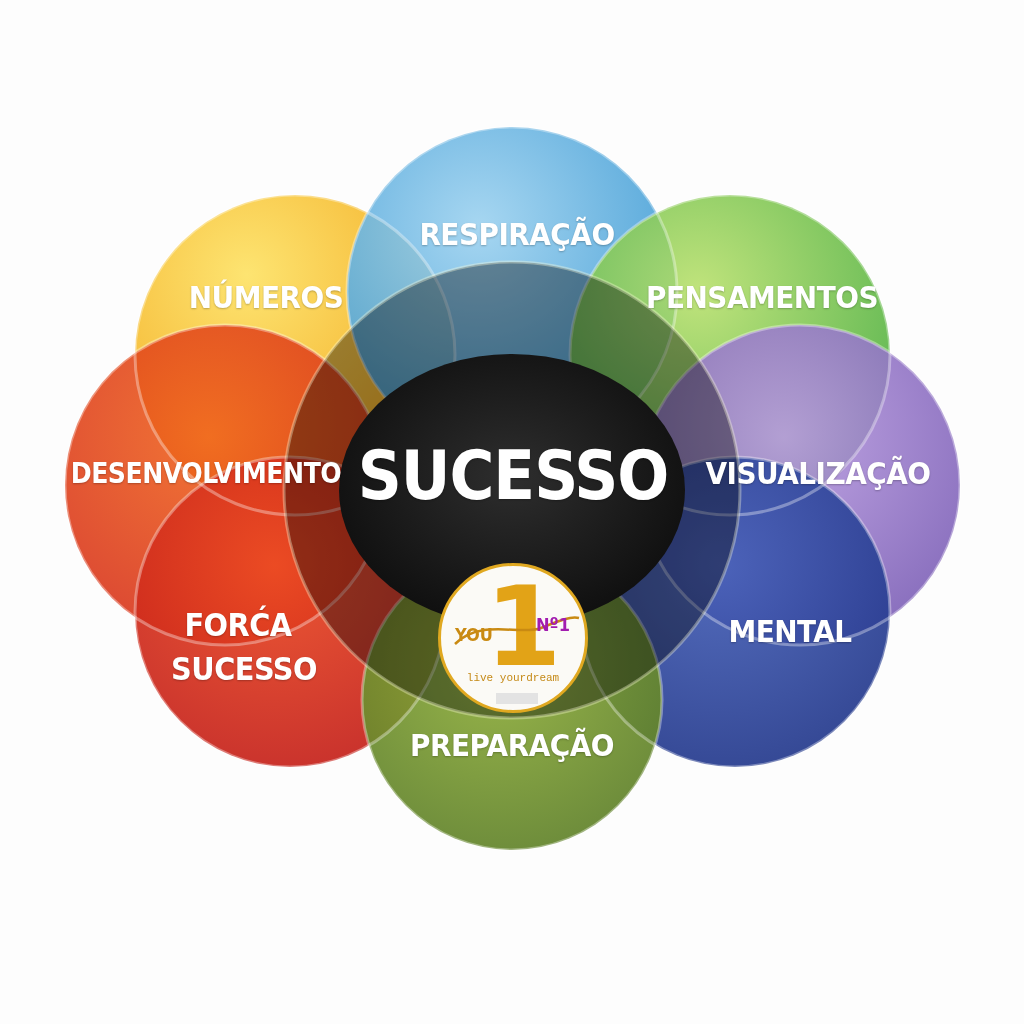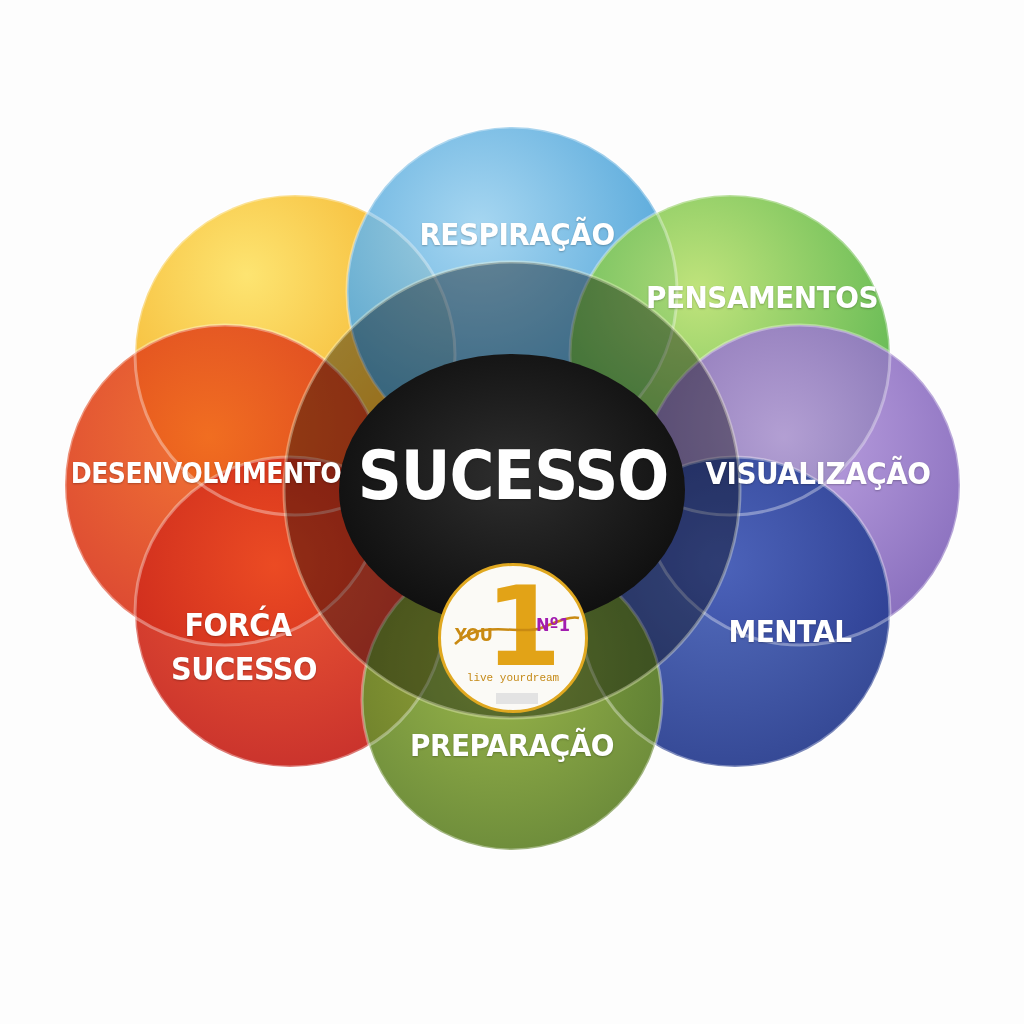--- a/index.html
+++ b/index.html
@@ -94,20 +94,21 @@
   <div class="label center-label" style="left:513px;top:476px;">SUCESSO</div>
 
   <div class="label" style="left:517px;top:235px;font-size:31px;">RESPIRAÇÃO</div>
   <div class="label" style="left:762px;top:298px;font-size:31px;">PENSAMENTOS</div>
   <div class="label" style="left:818px;top:474px;font-size:31px;">VISUALIZAÇÃO</div>
   <div class="label" style="left:790px;top:632px;font-size:31px;">MENTAL</div>
   <div class="label" style="left:512px;top:746px;font-size:31px;">PREPARAÇÃO</div>
   <div class="label" style="left:238px;top:625px;font-size:32px;">FORĆA</div>
   <div class="label" style="left:244px;top:669px;font-size:32px;">SUCESSO</div>
   <div class="label" style="left:206px;top:474px;font-size:28px;">DESENVOLVIMENTO</div>
+  <div class="label" style="left:266px;top:298px;font-size:31px;">NÚMEROS</div>
 
   <div class="logo">
     <div class="one">1</div>
     <svg width="150" height="150">
       <path d="M14 78 C40 52, 80 70, 100 62 S130 50, 138 52" fill="none" stroke="#c98a12" stroke-width="2.5"></path>
     </svg>
     <div class="you">YOU</div>
     <div class="no1">Nº1</div>
     <div class="tag">live yourdream</div>
     <div class="blur"></div>

